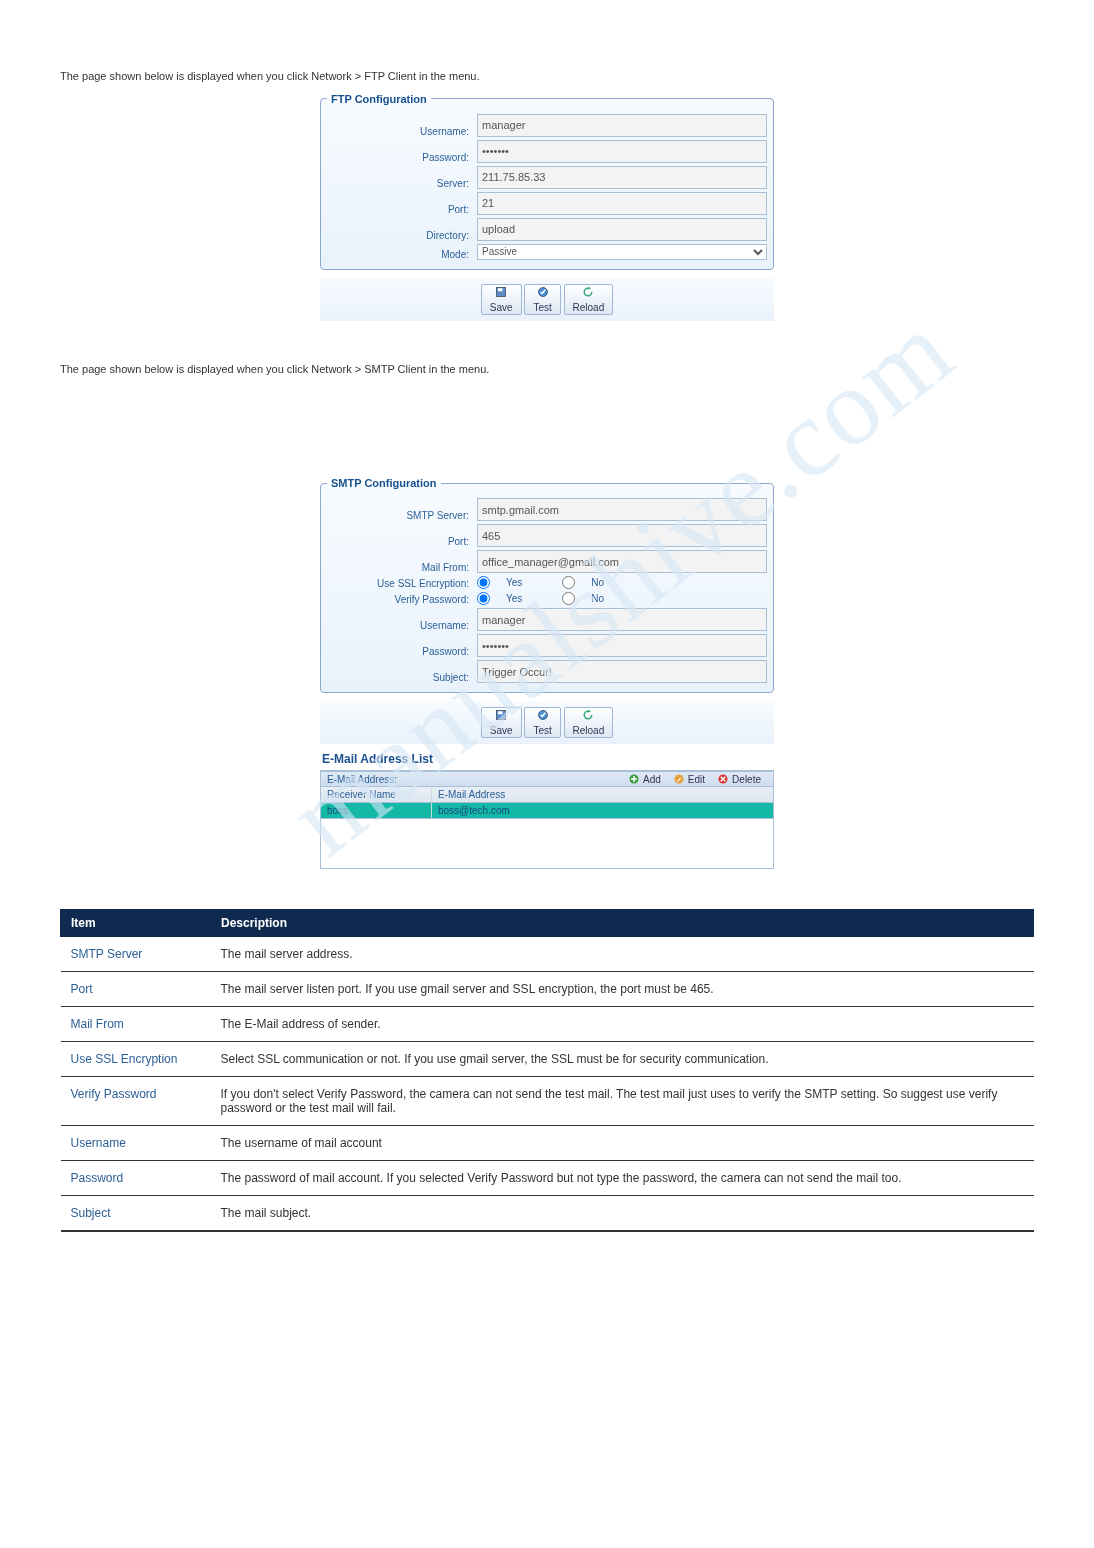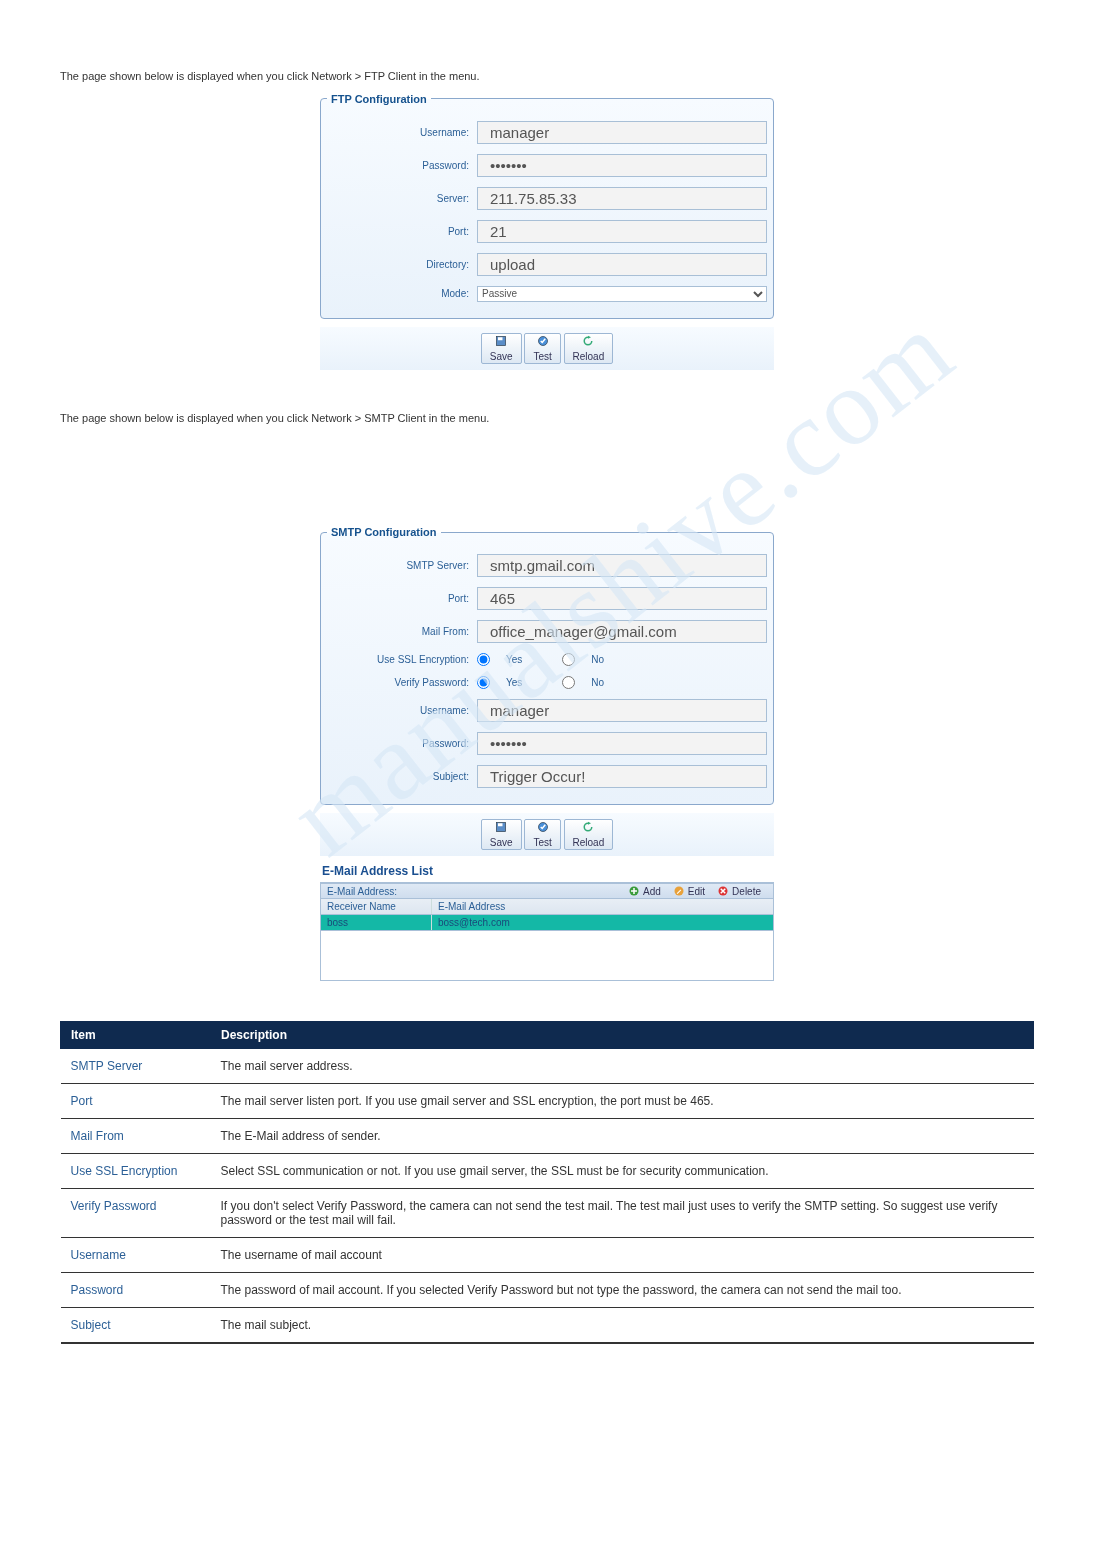--- a/index.html
+++ b/index.html
@@ -25,35 +25,35 @@
     padding: 6px;
     margin: 0 0 8px 0;
     background: linear-gradient(#f7fbff, #e9f2fb);
   }
   fieldset.config legend {
     color: #16528e;
     font-weight: bold;
     font-size: 11px;
     padding: 0 4px;
   }
-  .form-row { display: flex; align-items: center; margin: 10px 0; }
+  .form-row { display: flex; align-items: flex-end; margin: 3px 0; }
   .form-label {
     width: 150px;
     text-align: right;
     padding-right: 8px;
     color: #2b5f96;
     font-size: 10px;
   }
   .form-input {
     flex: 1;
     border: 1px solid #a8bfd6;
     background: #f3f3f3;
     height: 23px;
-    padding: 0 12px;
-    font-size: 15px;
+    padding: 0 4px;
+    font-size: 11px;
     color: #555;
   }
   .form-select {
     flex: 1;
     border: 1px solid #a8bfd6;
     background: #fff;
     height: 16px;
     font-size: 10px;
     color: #555;
   }

